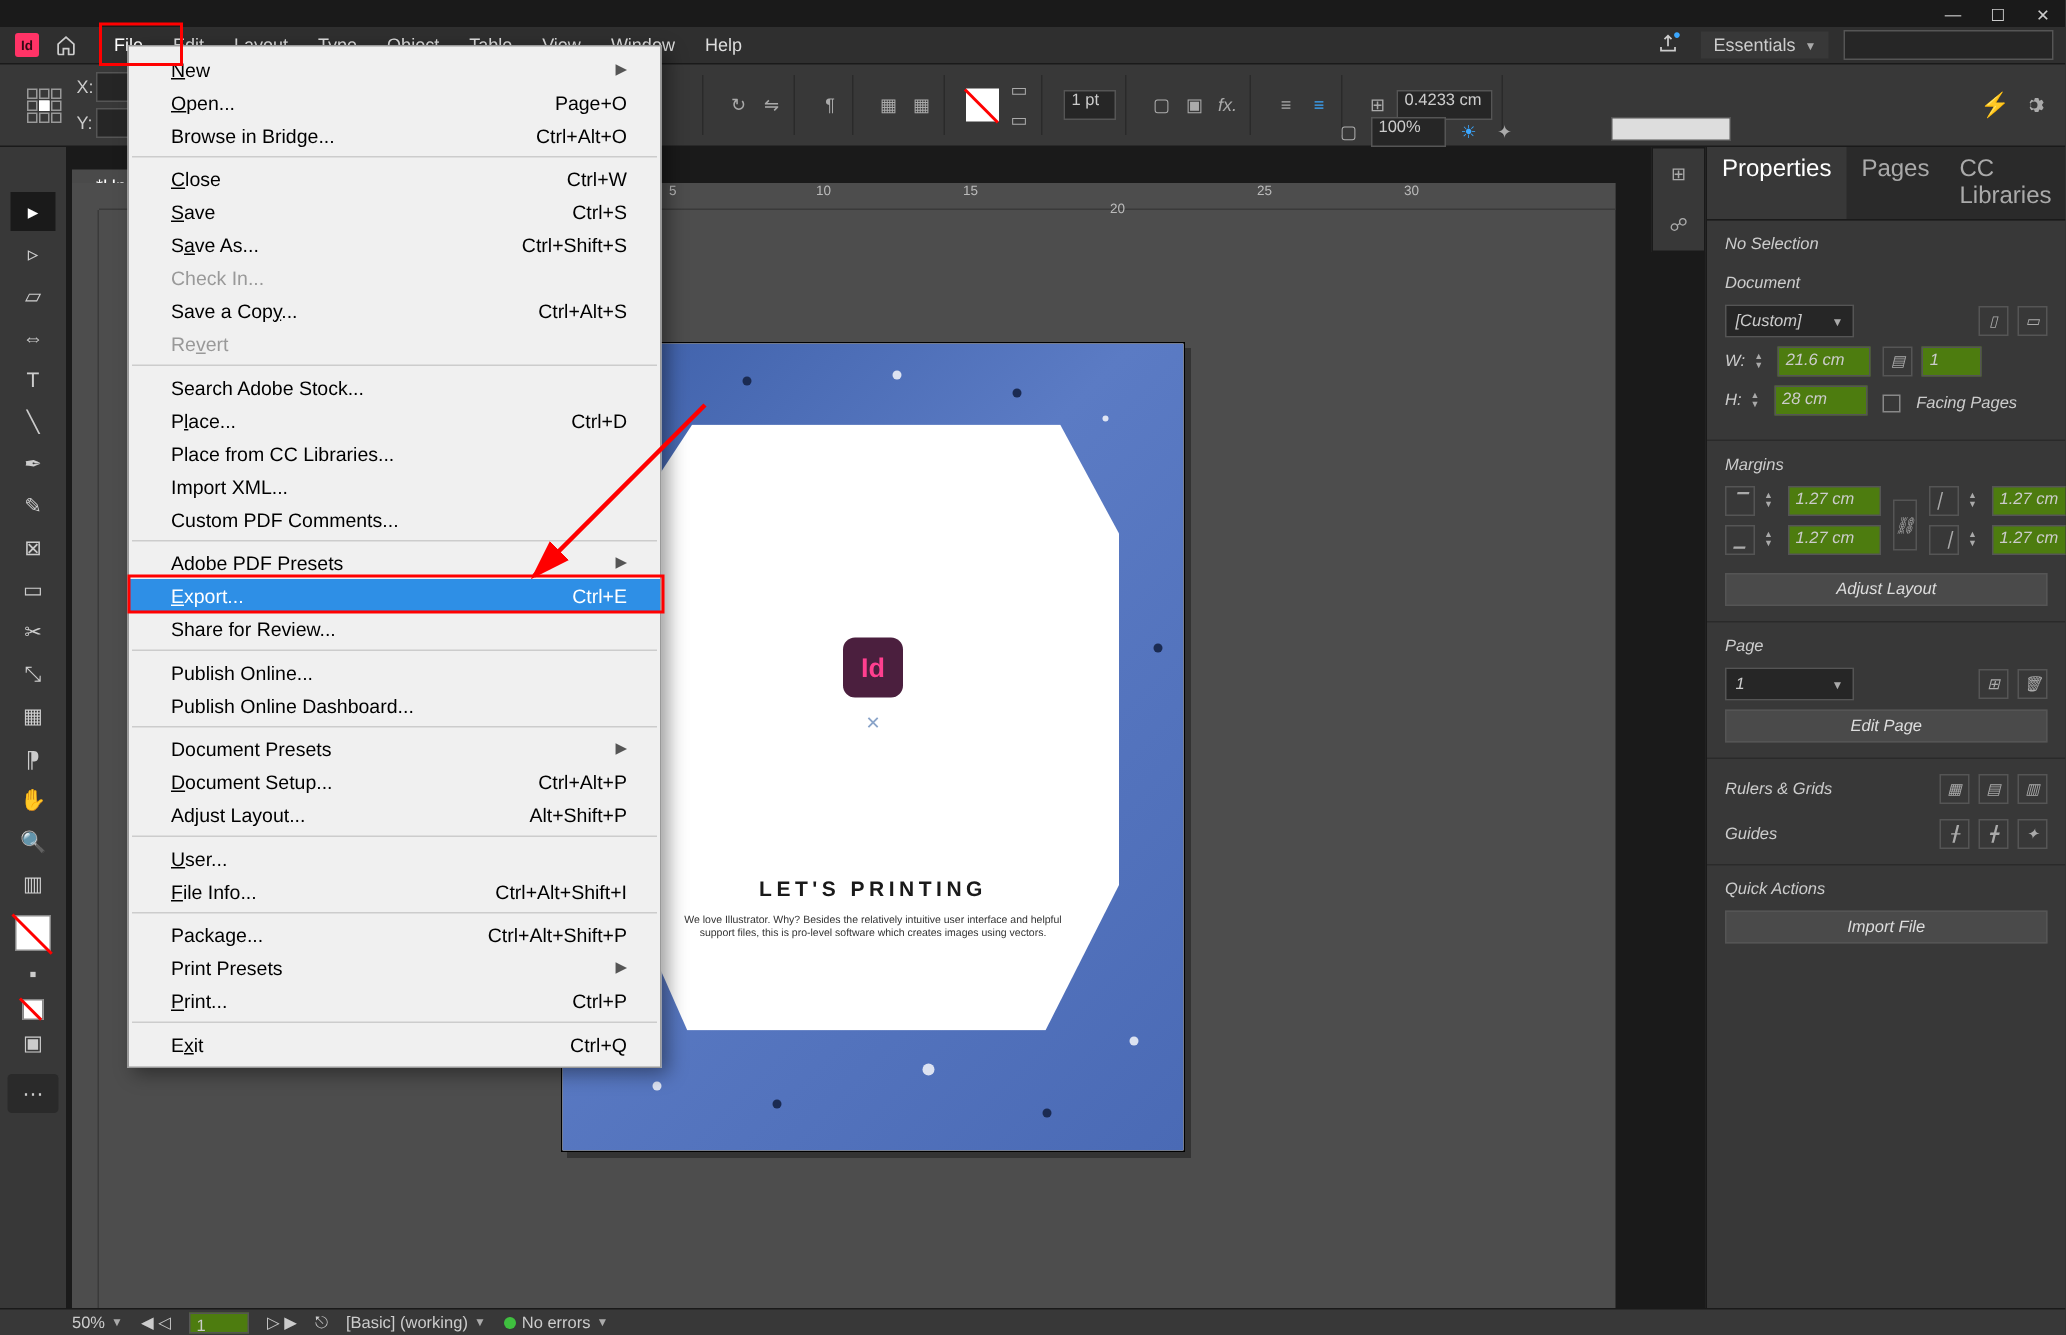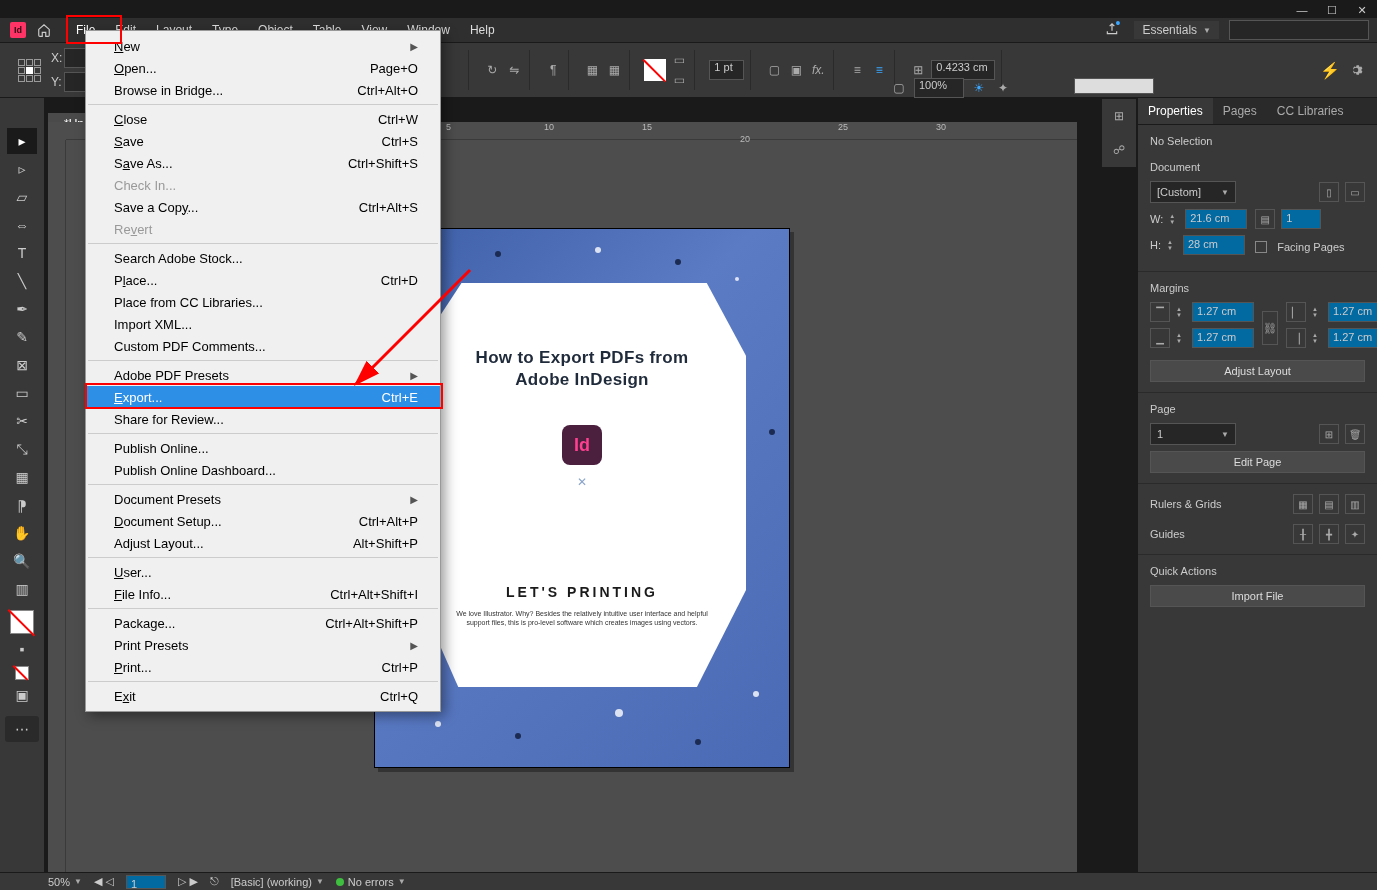--- a/index.html
+++ b/index.html
@@ -71,26 +71,26 @@
 .dd-item.highlighted { background: #2e8fe6; color: #fff; }
 .dd-sep { height: 1px; background: #ccc; margin: 3px 2px; }
 .dd-arrow { font-size: 10px; color: #555; }
 .export-box { position: absolute; border: 2px solid #ff0000; left: 85px; width: 358px; height: 26px; top: 383px; pointer-events: none; z-index: 60; }
 .red-arrow { position: absolute; z-index: 61; pointer-events: none; }
 
 
 .right-dock { position: absolute; top: 98px; right: 0; width: 240px; bottom: 18px; background: #383838; border-left: 1px solid #1a1a1a; }
 .mini-dock { position: absolute; top: 98px; right: 240px; width: 36px; height: 70px; background: #383838; border: 1px solid #1a1a1a; display:flex; flex-direction:column; align-items:center; justify-content:space-around; }
 .panel-tabs { display: flex; background: #2a2a2a; border-bottom: 1px solid #1a1a1a; }
-.panel-tab { padding: 6px 10px; font-size: 12px; color: #aaa; }
+.panel-tab { padding: 6px 10px; font-size: 16px; color: #aaa; }
 .panel-tab.active { background: #383838; color: #fff; }
-.panel-body { padding: 10px 12px; font-size: 11px; color: #ccc; }
+.panel-body { padding: 10px 12px; font-size: 11px; color: #ccc; font-style: italic; }
 .section-title { font-size: 11px; color: #ccc; margin-bottom: 8px; }
 .prop-row { display: flex; align-items: center; gap: 6px; margin-bottom: 6px; }
-.prop-input { background: #0369a1; border: 1px solid #555; color: #ccc; padding: 2px 4px; font-size: 11px; width: 62px; height: 20px; }
+.prop-input { background: #4d7c0f; border: 1px solid #555; color: #ccc; padding: 2px 4px; font-size: 11px; width: 62px; height: 20px; }
 .prop-dd { background: #262626; border: 1px solid #555; color: #ccc; padding: 2px 6px; font-size: 11px; width: 86px; height: 22px; display:flex; justify-content:space-between; align-items:center;}
 .check { width:12px; height:12px; border:1px solid #888; display:inline-block; margin-right:4px;}
 .panel-sep { height: 1px; background: #2a2a2a; margin: 10px -12px; }
 .wide-btn { background: #4a4a4a; border: 1px solid #555; color: #ddd; text-align: center; padding: 4px 0; font-size: 11px; margin-top: 6px; }
 .spin-btn{width:10px;display:flex;flex-direction:column;font-size:6px;color:#aaa;line-height:1;}
 .link-icon-box{width:18px;height:34px;border:1px solid #555;display:flex;align-items:center;justify-content:center;color:#aaa;font-size:11px;}
 .sq-icon{width:20px;height:20px;border:1px solid #555;display:flex;align-items:center;justify-content:center;color:#aaa;font-size:10px;}
 
 
 .statusbar { position: absolute; bottom: 0; left: 0; right: 0; height: 18px; background: #383838; border-top: 1px solid #1a1a1a; display: flex; align-items: center; font-size: 11px; color: #ccc; gap: 12px; padding-left: 48px; }
@@ -268,24 +268,20 @@
     <div class="dots w" style="top:48px;left:360px;width:4px;height:4px;"></div>
     <div class="dots" style="top:60px;left:30px;width:4px;height:4px;"></div>
     <div class="dots w" style="bottom:40px;left:60px;"></div>
     <div class="dots" style="bottom:28px;left:140px;"></div>
     <div class="dots w" style="bottom:50px;left:240px;width:8px;height:8px;"></div>
     <div class="dots" style="bottom:22px;left:320px;"></div>
     <div class="dots w" style="bottom:70px;right:30px;"></div>
     <div class="dots" style="top:200px;right:14px;"></div>
     <div class="dots w" style="top:300px;left:14px;width:4px;height:4px;"></div>
     <div class="white-center"></div>
-    <div class="page-title">
-      <div>How to Export PDFs from</div>
-      <div>Adobe InDesign</div>
-    </div>
     <div class="id-badge">Id</div>
     <div class="cross-x">✕</div>
     <div class="lets">LET'S PRINTING</div>
     <div class="blurb">We love Illustrator. Why? Besides the relatively intuitive user interface and helpful support files, this is pro-level software which creates images using vectors.</div>
   </div>
 </div>
 
 <div class="dropdown" id="dropdown">
     <div class="dd-item">
       <span><u>N</u>ew</span>

